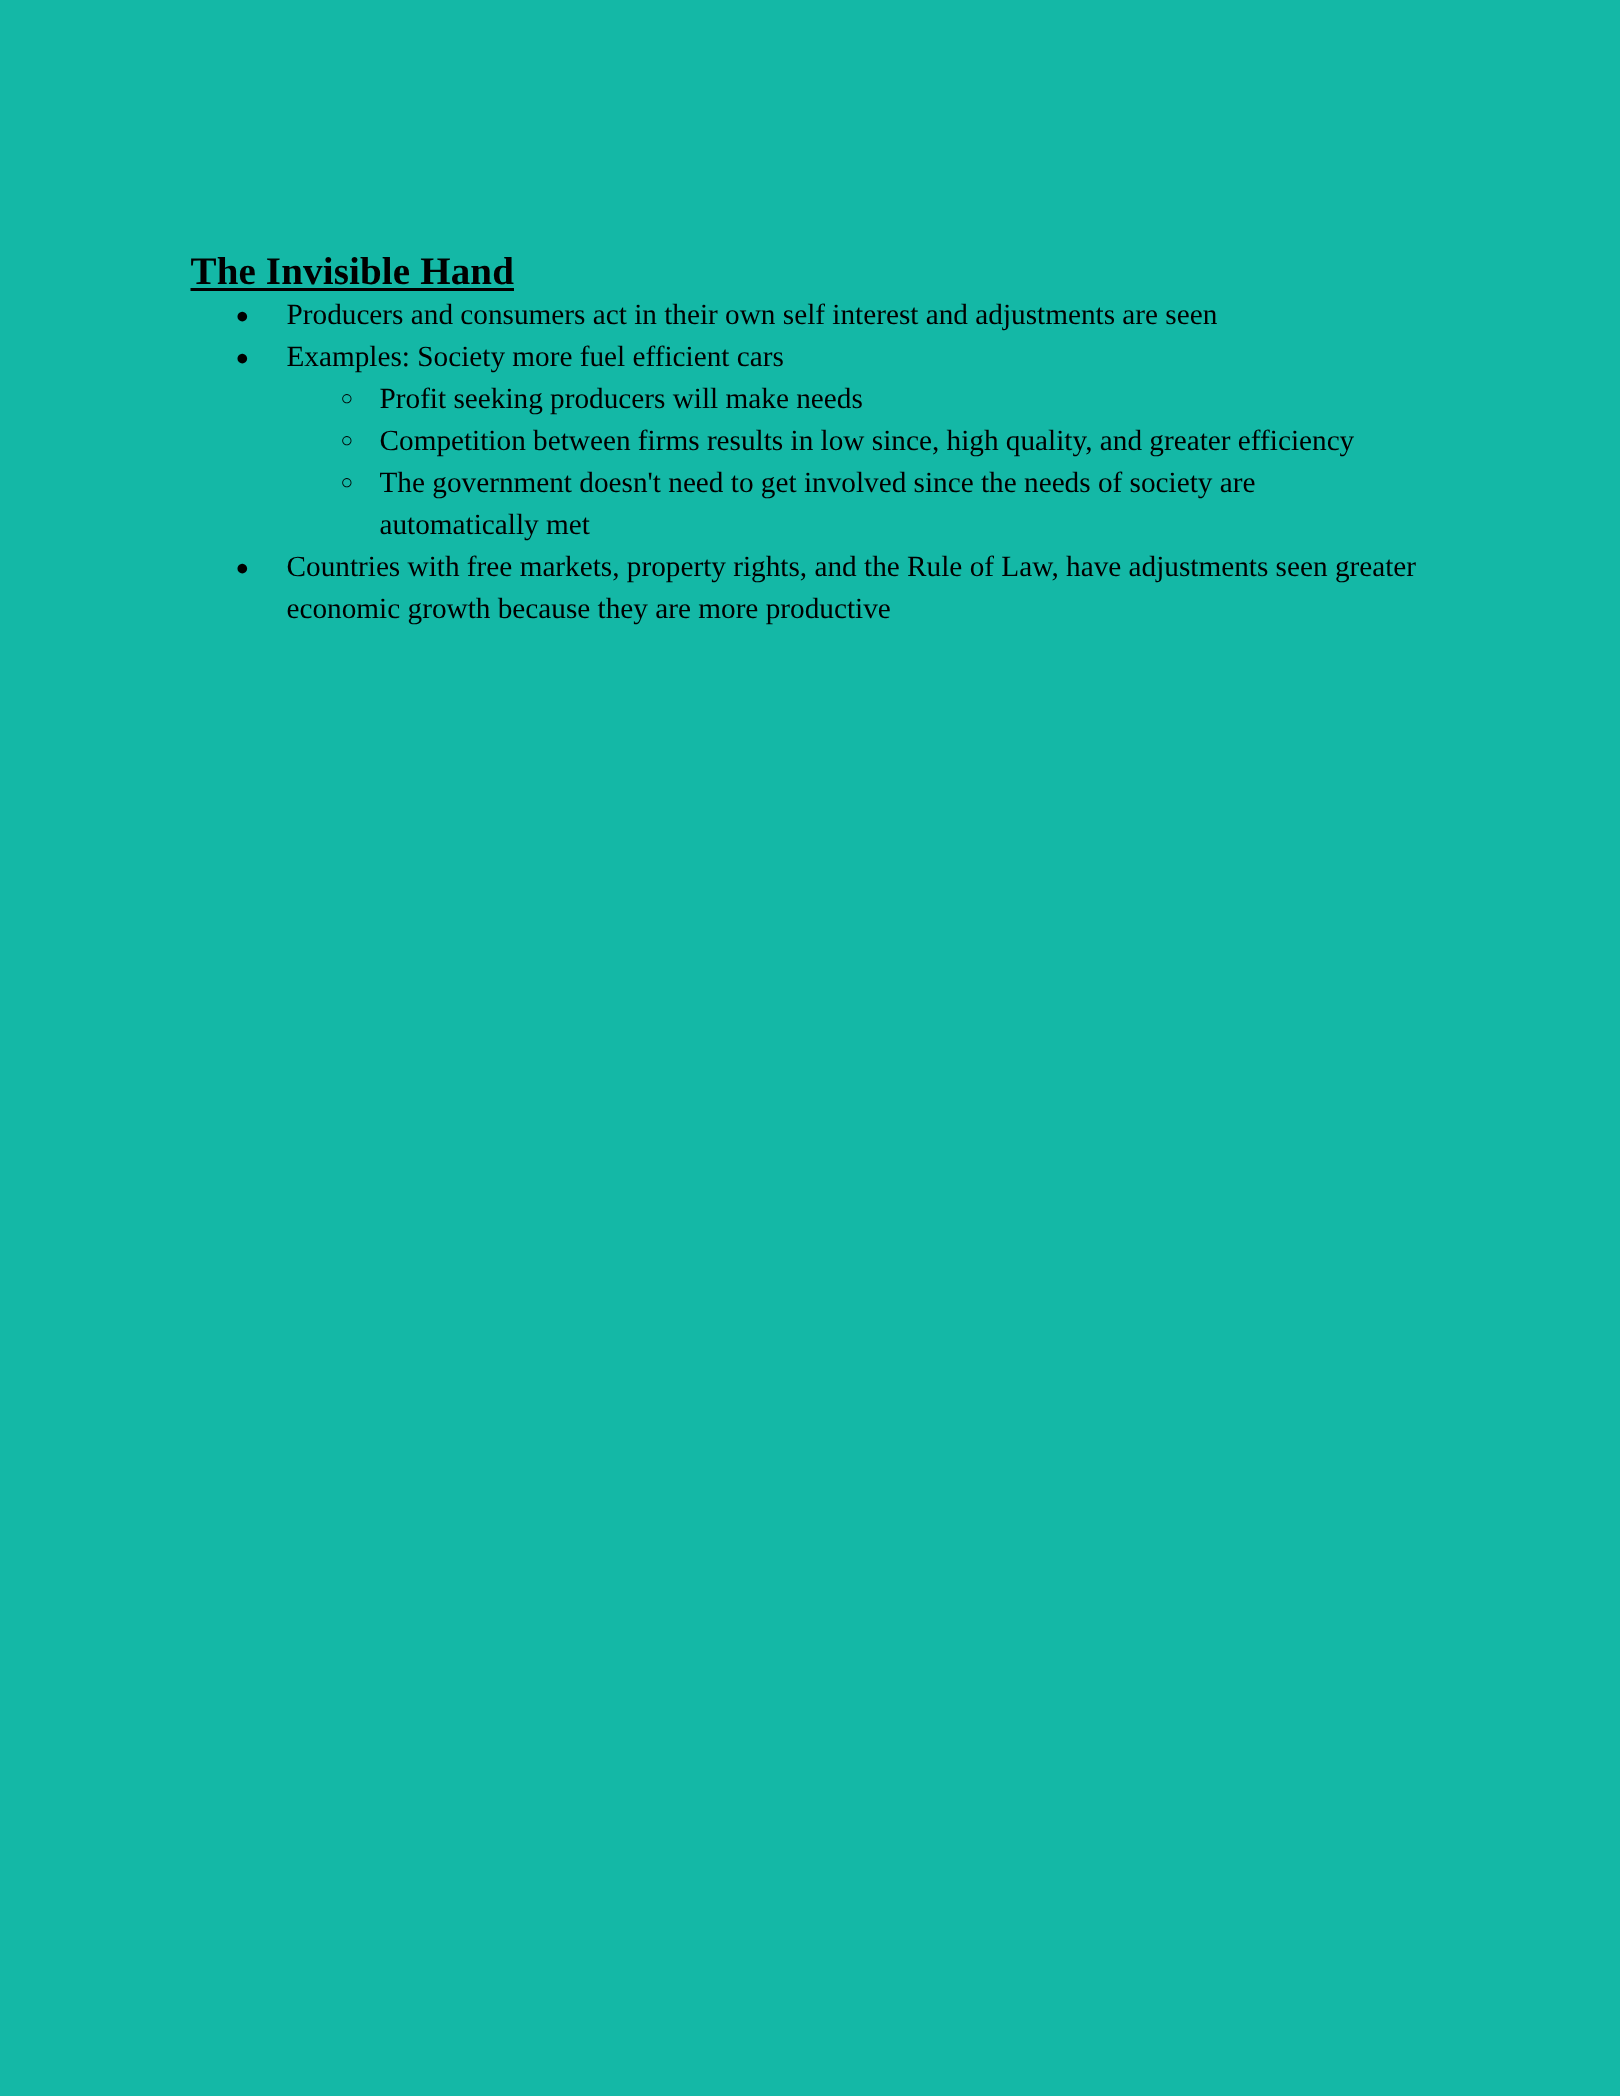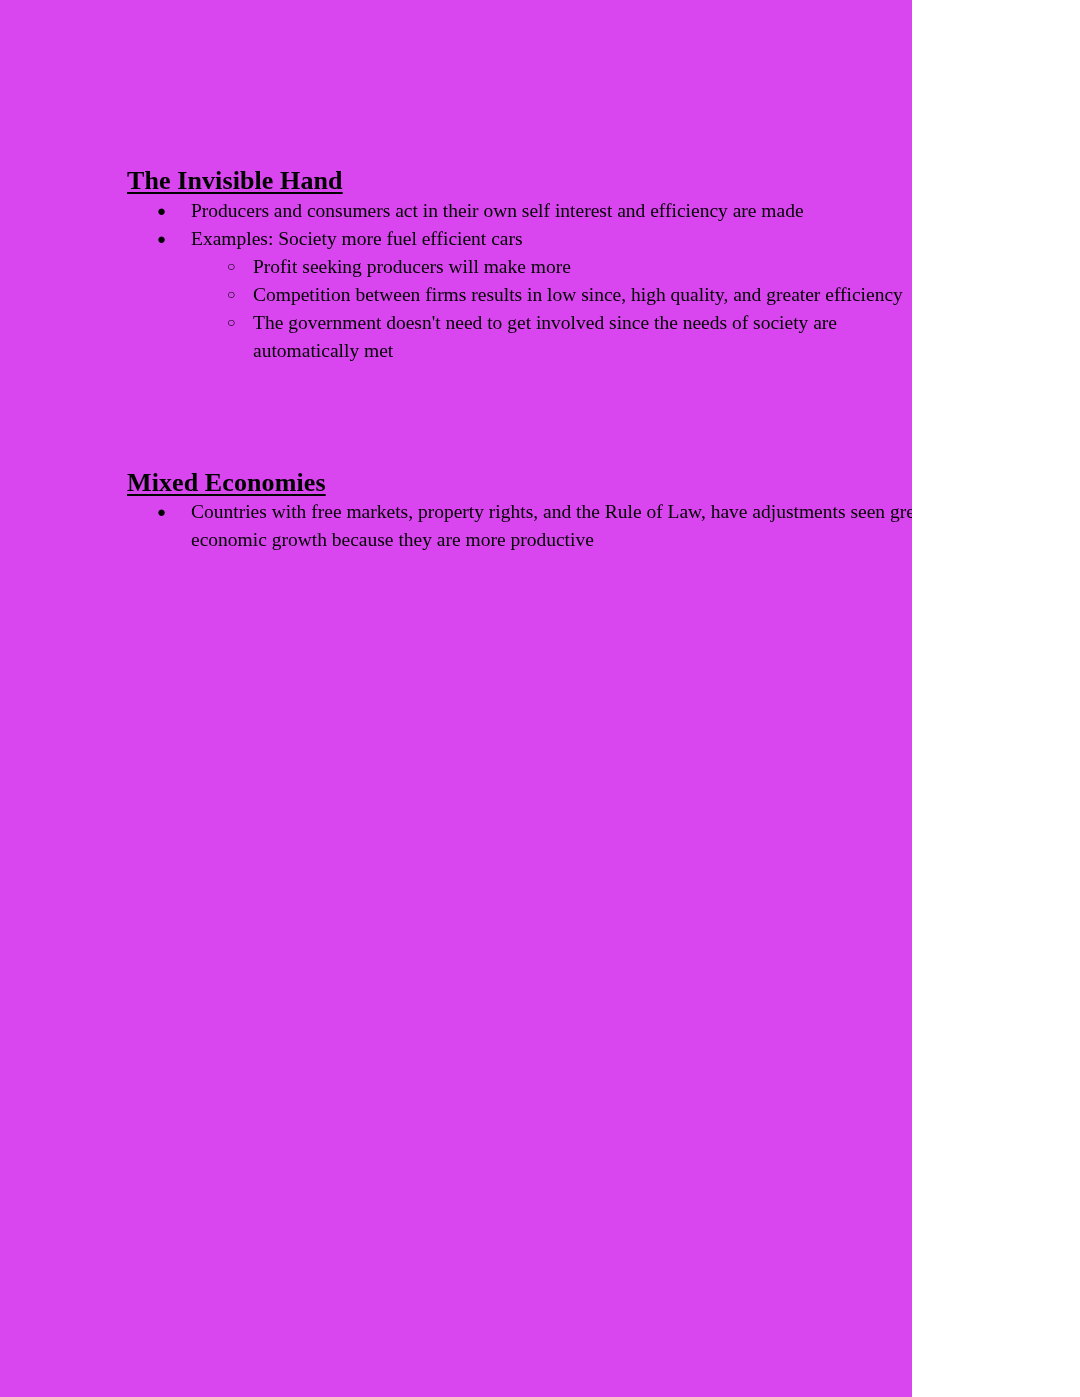--- a/index.html
+++ b/index.html
@@ -3,23 +3,23 @@
 <meta charset="utf-8">
 <style>
   html, body {
     margin: 0;
     padding: 0;
     background: #ffffff;
   }
 
   .page {
     position: relative;
-    width: 912px;
+    width: 1080px;
     height: 1397px;
-    background: #d946ef;
+    background: #14b8a6;
     overflow: hidden;
     font-family: "Liberation Serif", "DejaVu Serif", serif;
     color: #000000;
     -webkit-font-smoothing: antialiased;
   }
 
   .content {
     position: absolute;
     left: 127px;
     top: 0;
@@ -115,48 +115,45 @@
   <div class="content">
 
     <div class="heading-row block-invisible-hand-heading">
       <h1 class="section-heading">The Invisible Hand</h1>
     </div>
 
     <ul class="level1 block-invisible-hand-list">
 
       <li class="item">
         <span class="marker">●</span>
-        <span class="item-text">Producers and consumers act in their own self interest and efficiency are made</span>
+        <span class="item-text">Producers and consumers act in their own self interest and adjustments are seen</span>
       </li>
 
       <li class="item">
         <span class="marker">●</span>
         <span class="item-text">Examples: Society more fuel efficient cars</span>
 
         <ul class="level2">
           <li class="subitem">
             <span class="marker">○</span>
-            <span class="subitem-text">Profit seeking producers will make more</span>
+            <span class="subitem-text">Profit seeking producers will make needs</span>
           </li>
           <li class="subitem">
             <span class="marker">○</span>
             <span class="subitem-text">Competition between firms results in low since, high quality, and greater efficiency</span>
           </li>
           <li class="subitem">
             <span class="marker">○</span>
             <span class="subitem-text">The government doesn't need to get involved since the needs of society are automatically met</span>
           </li>
         </ul>
       </li>
 
     </ul>
 
-    <div class="heading-row block-mixed-heading">
-      <h1 class="section-heading">Mixed Economies</h1>
-    </div>
 
     <ul class="level1 block-mixed-list">
       <li class="item">
         <span class="marker">●</span>
         <span class="item-text">Countries with free markets, property rights, and the Rule of Law, have adjustments seen greater economic growth because they are more productive</span>
       </li>
     </ul>
 
   </div>
 </div>

